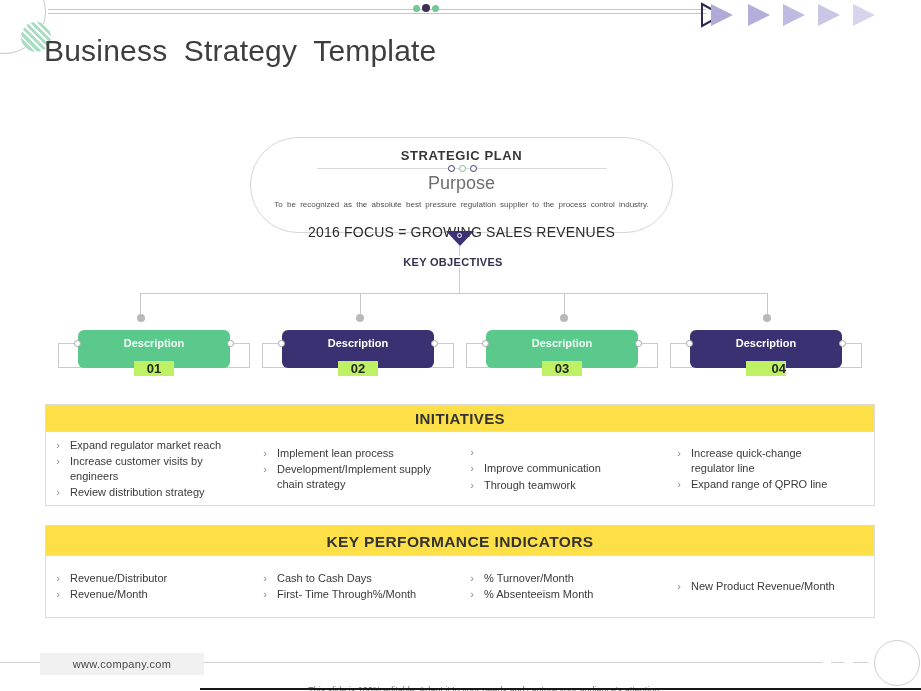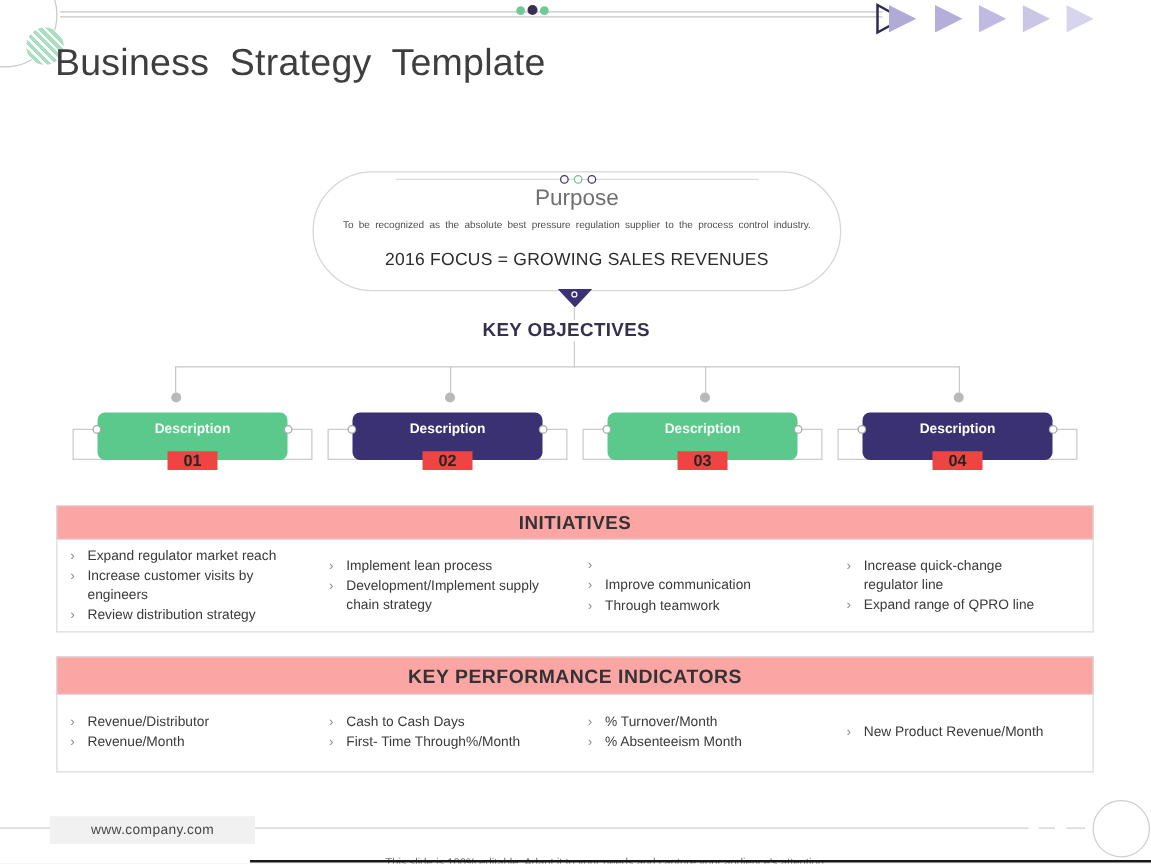--- a/index.html
+++ b/index.html
@@ -42,38 +42,38 @@
   .sp-ring.r3 { left:219px; border:1px solid #3b3274; }
   .sp-purpose { font-size:18px; color:#6f6f6f; }
   .sp-text { margin-top:6px; font-size:8px; color:#4f4f4f; word-spacing:2px; }
   .sp-focus { margin-top:15px; font-size:14px; font-weight:normal; color:#2b2b2b; letter-spacing:.2px; }
 
   .down-tri { position:absolute; left:446px; top:231px; width:28px; height:15px; background:#3b3274; clip-path:polygon(0 0,100% 0,50% 100%); }
   .tri-ring { position:absolute; left:457px; top:233px; width:5px; height:5px; border:1px solid #fff; border-radius:50%; }
   .vline-obj { position:absolute; left:459px; top:246px; width:1px; height:48px; background:#cccccc; }
 
   .ko-heading { position:absolute; left:368px; top:256px; width:170px; text-align:center; background:#fff;
-    font-size:15px; font-weight:bold; color:#34304e; letter-spacing:.3px; }
+    font-size:11px; font-weight:bold; color:#34304e; letter-spacing:.3px; }
 
   .branch-h { position:absolute; left:140px; top:293px; width:628px; height:1px; background:#c9c9c9; }
   .branch-v { position:absolute; top:293px; width:1px; height:21px; background:#c9c9c9; }
   .branch-dot { position:absolute; top:314px; width:8px; height:8px; border-radius:50%; background:#b9b9b9; }
 
   .bracket { position:absolute; top:343px; width:192px; height:25px; border:1px solid #cbcbcb; }
   .desc-box { position:absolute; top:330px; width:152px; height:38px; border-radius:6px; text-align:center;
     font-size:11px; font-weight:bold; line-height:27px; color:#fff; }
   .desc-box.green { background:#5cc98c; color:rgba(255,255,255,.93); }
   .desc-box.purple { background:#3a3172; }
   .side-dot { position:absolute; top:10px; width:7px; height:7px; border-radius:50%; background:#fff; border:1px solid #a8a8a8; }
   .side-dot.l { left:-4px; } .side-dot.r { right:-4px; }
-  .unit-num { position:absolute; top:361px; width:40px; height:15px; line-height:15px; background:#ef4444; text-align:center;
+  .unit-num { position:absolute; top:361px; width:40px; height:15px; line-height:15px; background:#bef264; text-align:center;
     font-size:13px; font-weight:bold; color:#262626; }
 
   .section { position:absolute; left:45px; width:830px; }
-  .sec-header { background:#fca5a5; border:1px solid #dcdcdc; text-align:center; font-weight:bold; color:#333;
+  .sec-header { background:#fde047; border:1px solid #dcdcdc; text-align:center; font-weight:bold; color:#333;
     letter-spacing:.4px; }
   .init .sec-header { height:28px; line-height:28px; font-size:15px; }
   .kpi .sec-header { height:31px; line-height:31px; font-size:15.5px; }
   .sec-body { border:1px solid #dcdcdc; border-top:none; display:flex; align-items:center; background:#fff; }
   .init .sec-body { min-height:73px; padding:4px 0; }
   .kpi .sec-body { min-height:62px; padding:4px 0; }
   .col { flex:1; padding:0 28px 0 6px; }
   .col ul { list-style:none; }
   .col li { display:flex; font-size:11px; color:#3a3a3a; line-height:1.35; margin:1.5px 0; }
   .bullet { width:12px; margin-right:6px; color:#8a8a8a; flex:none; text-align:center; font-size:11px; }
@@ -106,20 +106,21 @@
   </svg>
   <div class="arrow-fill af1"></div>
   <div class="arrow-fill af2"></div>
   <div class="arrow-fill af3"></div>
   <div class="arrow-fill af4"></div>
   <div class="arrow-fill af5"></div>
 
   <div class="slide-title">Business Strategy Template</div>
 
   <div class="pill">
+    <div class="sp-heading">STRATEGIC PLAN</div>
     <div class="sp-divider">
       <div class="dline"></div>
       <div class="sp-ring r1"></div>
       <div class="sp-ring r2"></div>
       <div class="sp-ring r3"></div>
     </div>
     <div class="sp-purpose">Purpose</div>
     <div class="sp-text">To be recognized as the absolute best pressure regulation supplier to the process control industry.</div>
     <div class="sp-focus">2016 FOCUS = GROWING SALES REVENUES</div>
   </div>
@@ -162,21 +163,21 @@
   </div>
   <div class="desc-box purple" style="left:690px;">
     <span class="side-dot l"></span>
     <span>Description</span>
     <span class="side-dot r"></span>
   </div>
 
   <div class="unit-num" style="left:134px;">01</div>
   <div class="unit-num" style="left:338px;">02</div>
   <div class="unit-num" style="left:542px;">03</div>
-  <div class="unit-num" style="left:746px;">04</div>
+  <div class="unit-num" style="left:746px;text-align:right;">04</div>
 
   <div class="section init" style="top:404px;">
     <div class="sec-header">INITIATIVES</div>
     <div class="sec-body">
       <div class="col">
         <ul>
           <li>
               <span class="bullet">›</span>
               <span>Expand regulator market reach</span>
             </li>

